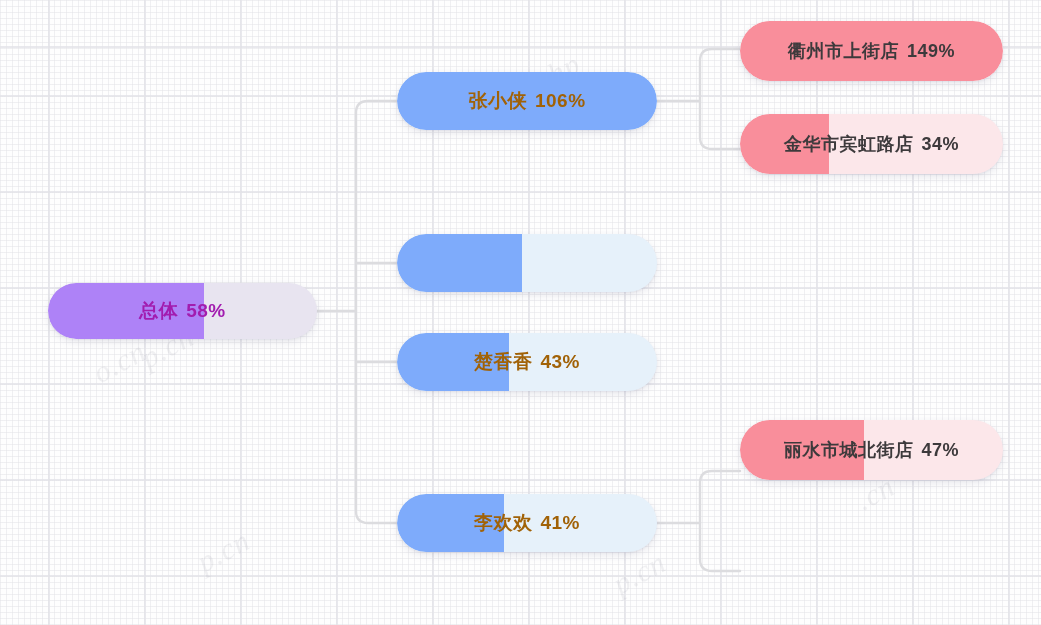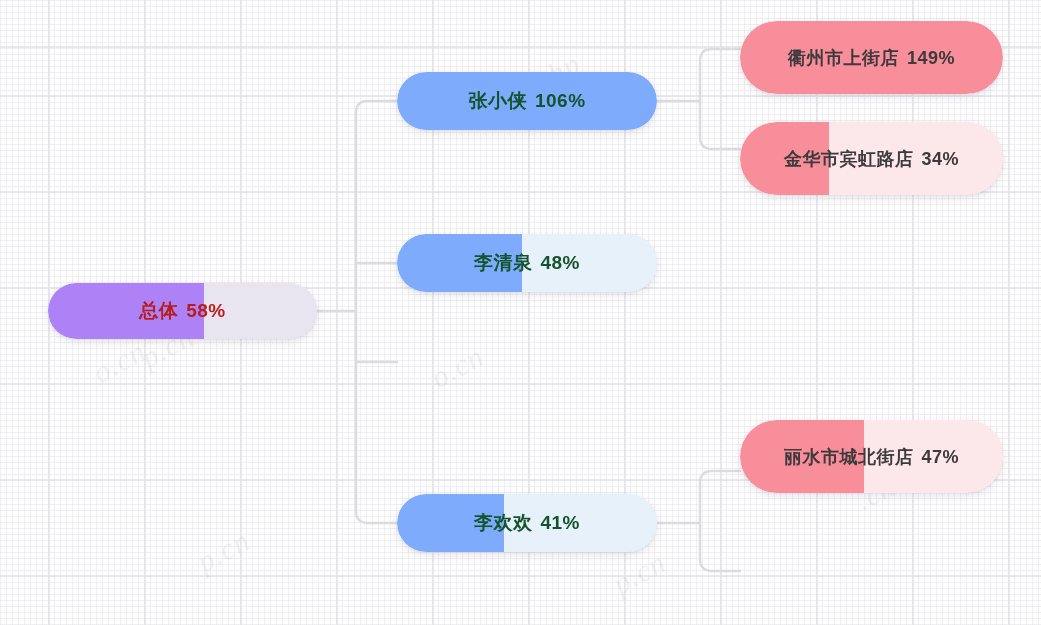--- a/index.html
+++ b/index.html
@@ -52,37 +52,37 @@
     font-weight:bold;
     white-space:nowrap;
     letter-spacing:.5px;
   }
   .node .label .nm{font-weight:bold;}
   .node .label .pc{margin-left:8px;font-family:"Liberation Sans","DejaVu Sans",sans-serif;font-weight:bold;}
 
   
   .node.root{left:48px;top:283px;width:269px;height:56px;background:#e8e4f0;}
   .node.root .fill{background:#ae82f7;}
-  .node.root .label{font-size:19px;color:#b91c1c;}
+  .node.root .label{font-size:19px;color:#a21caf;}
 
   
   .node.lv2{left:397px;width:260px;height:58px;background:#e6f1fa;}
   .node.lv2 .fill{background:#7eabfb;}
-  .node.lv2 .label{font-size:19px;color:#14532d;}
+  .node.lv2 .label{font-size:19px;color:#a16207;}
   .node.lv2.n0{top:72px;}
   .node.lv2.n1{top:234px;}
   .node.lv2.n2{top:333px;}
   .node.lv2.n3{top:494px;text-align:right;}
 
   
-  .node.lv3{left:740px;width:263px;height:73px;background:#fce7ea;}
+  .node.lv3{left:740px;width:263px;height:60px;background:#fce7ea;}
   .node.lv3 .fill{background:#f98e9b;}
   .node.lv3 .label{font-size:18px;color:#3d3a3c;}
   .node.lv3.m0{top:21px;}
-  .node.lv3.m1{top:122px;}
+  .node.lv3.m1{top:114px;}
   .node.lv3.m2{top:420px;}
   .node.lv3.m3{top:544px;}
 </style>
 </head>
 <body>
 
 <div id="stage">
 
   <svg class="lines" viewBox="0 0 1041 625" width="1041" height="625" fill="none">
     <g stroke="#dcdcdf" stroke-width="2.4" fill="none" stroke-linecap="round" stroke-linejoin="round">
@@ -121,25 +121,28 @@
 
   <div class="node lv2 n0 full">
     <div class="fill" style="width:100%"></div>
     <div class="label">
       <span class="nm">张小侠</span><span class="pc">106%</span>
     </div>
   </div>
 
   <div class="node lv2 n1">
     <div class="fill" style="width:48%"></div>
+  </div>
+
+  <div class="node lv2 n2">
+    <div class="fill" style="width:43%"></div>
     <div class="label">
-      <span class="nm">李清泉</span><span class="pc">48%</span>
+      <span class="nm">楚香香</span><span class="pc">43%</span>
     </div>
   </div>
-
 
   <div class="node lv2 n3">
     <div class="fill" style="width:41%"></div>
     <div class="label">
       <span class="nm">李欢欢</span><span class="pc">41%</span>
     </div>
   </div>
 
   <div class="node lv3 m0 full">
     <div class="fill" style="width:100%"></div>

